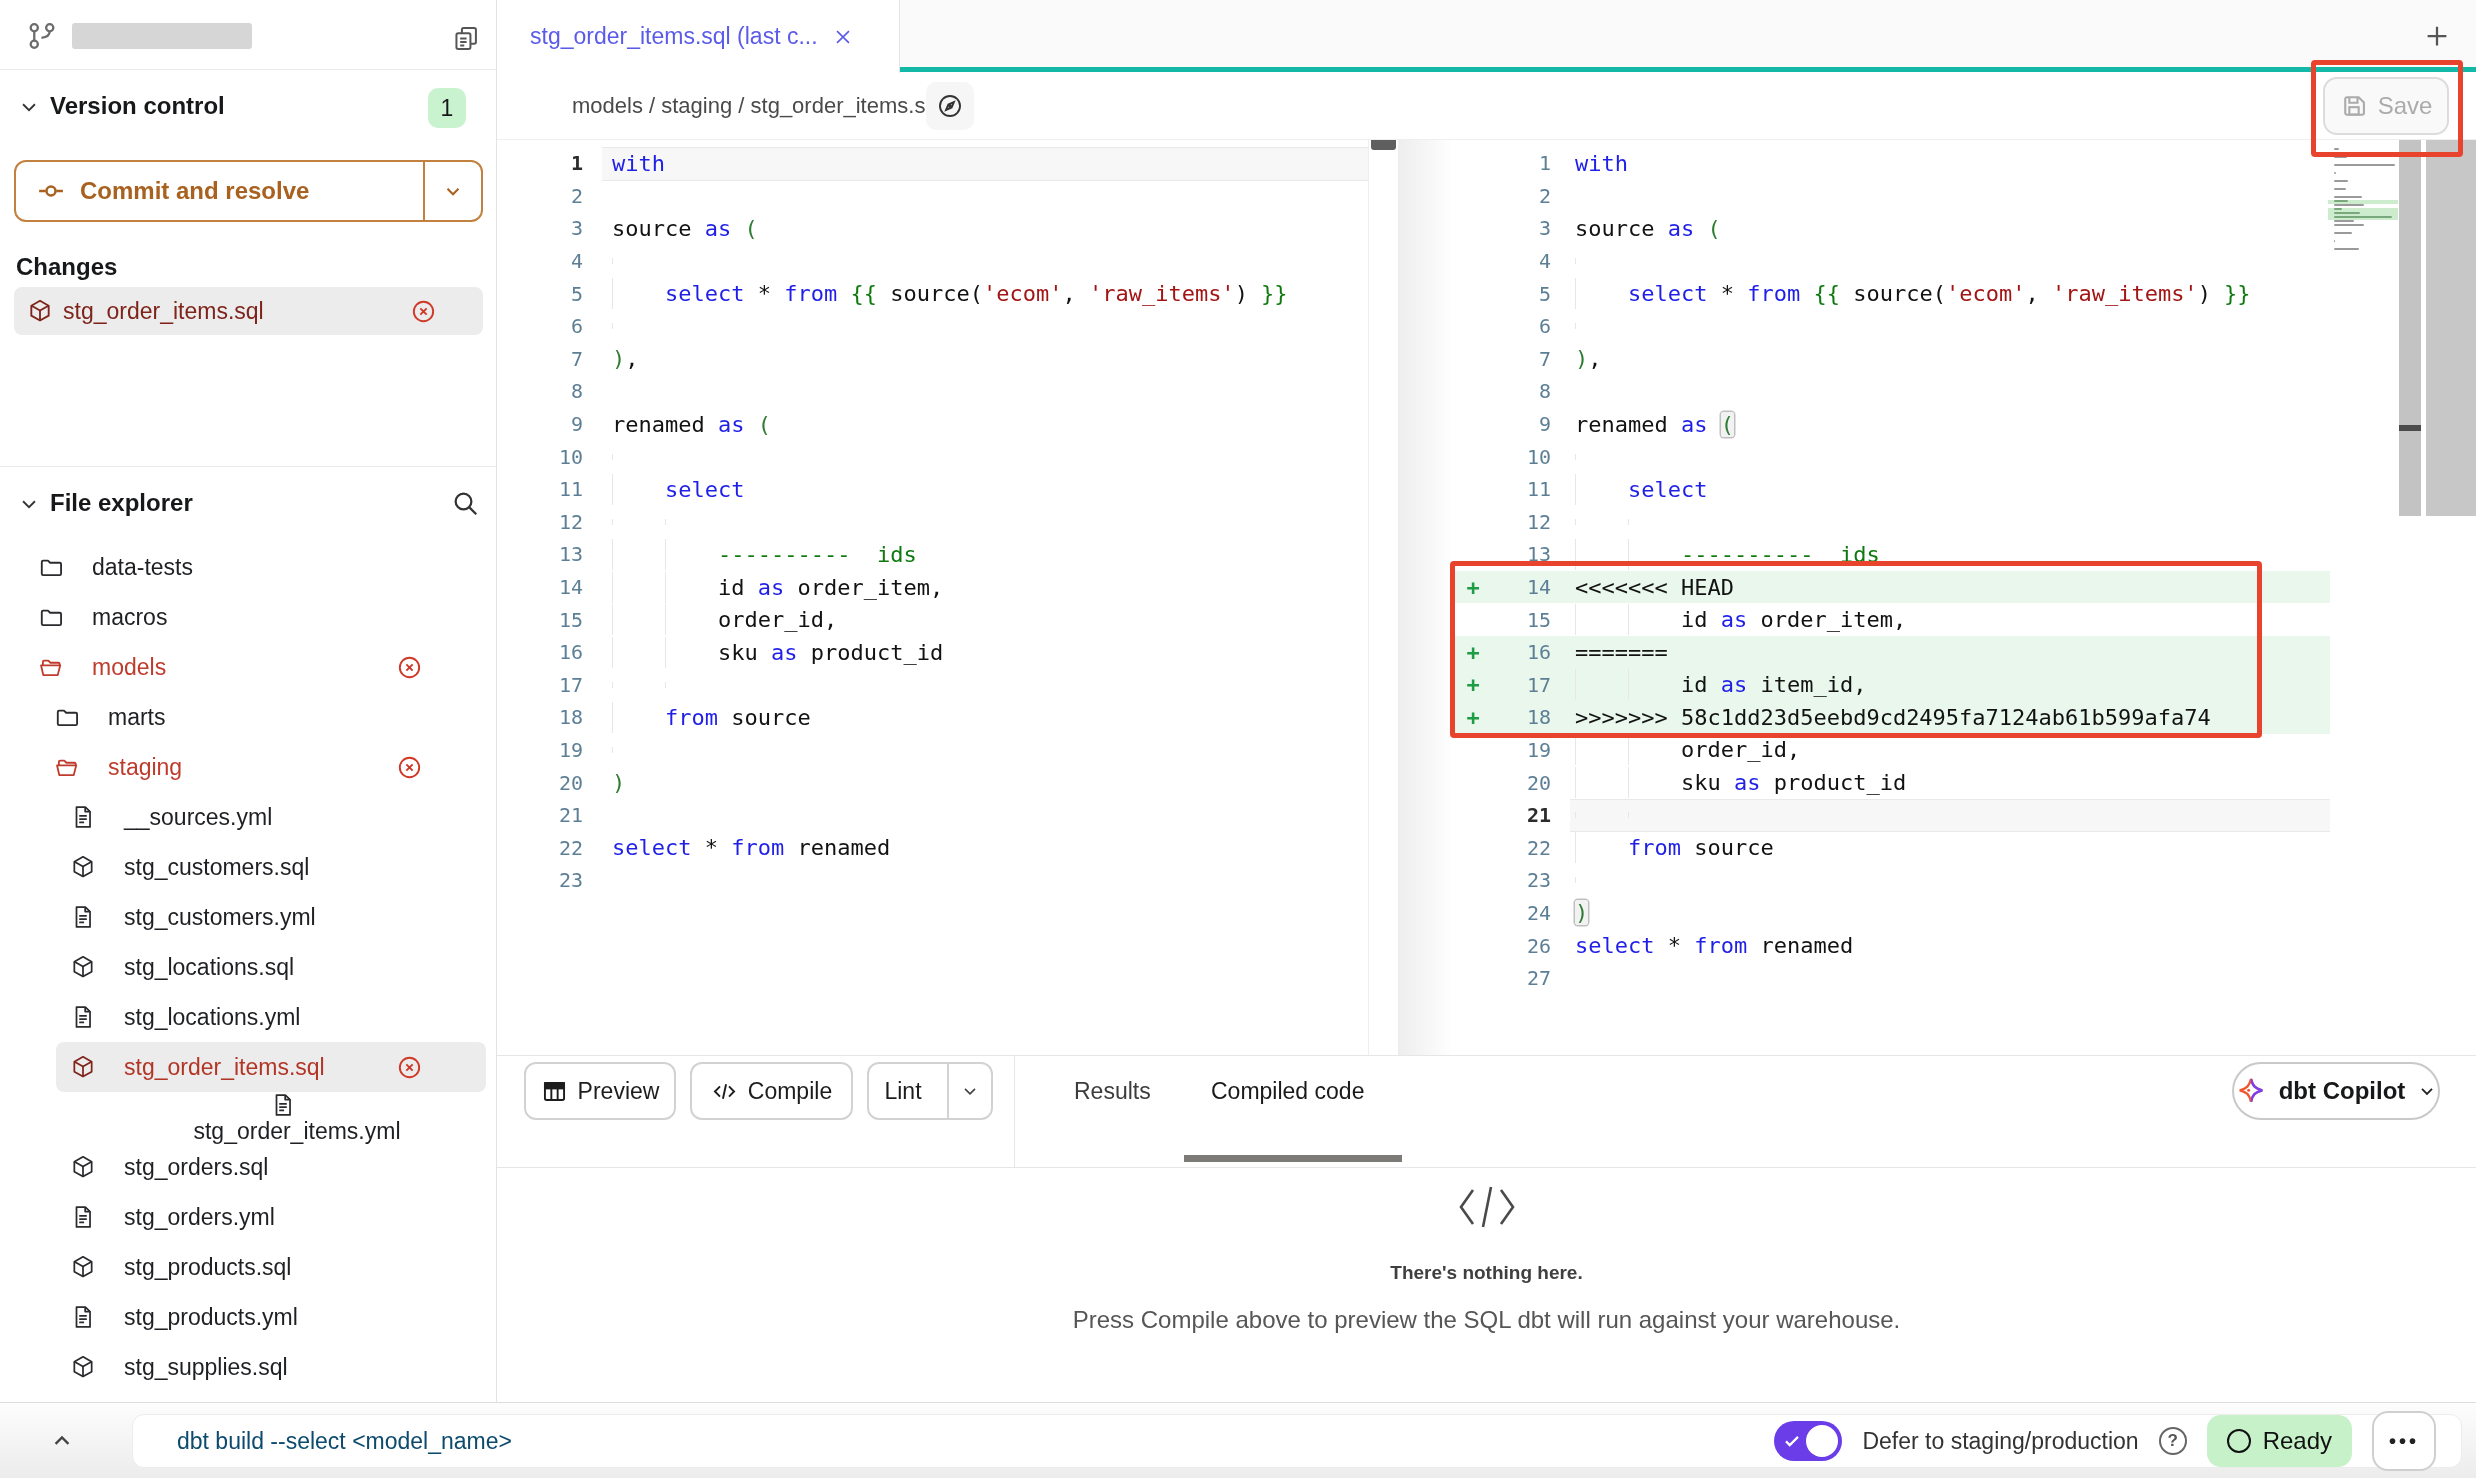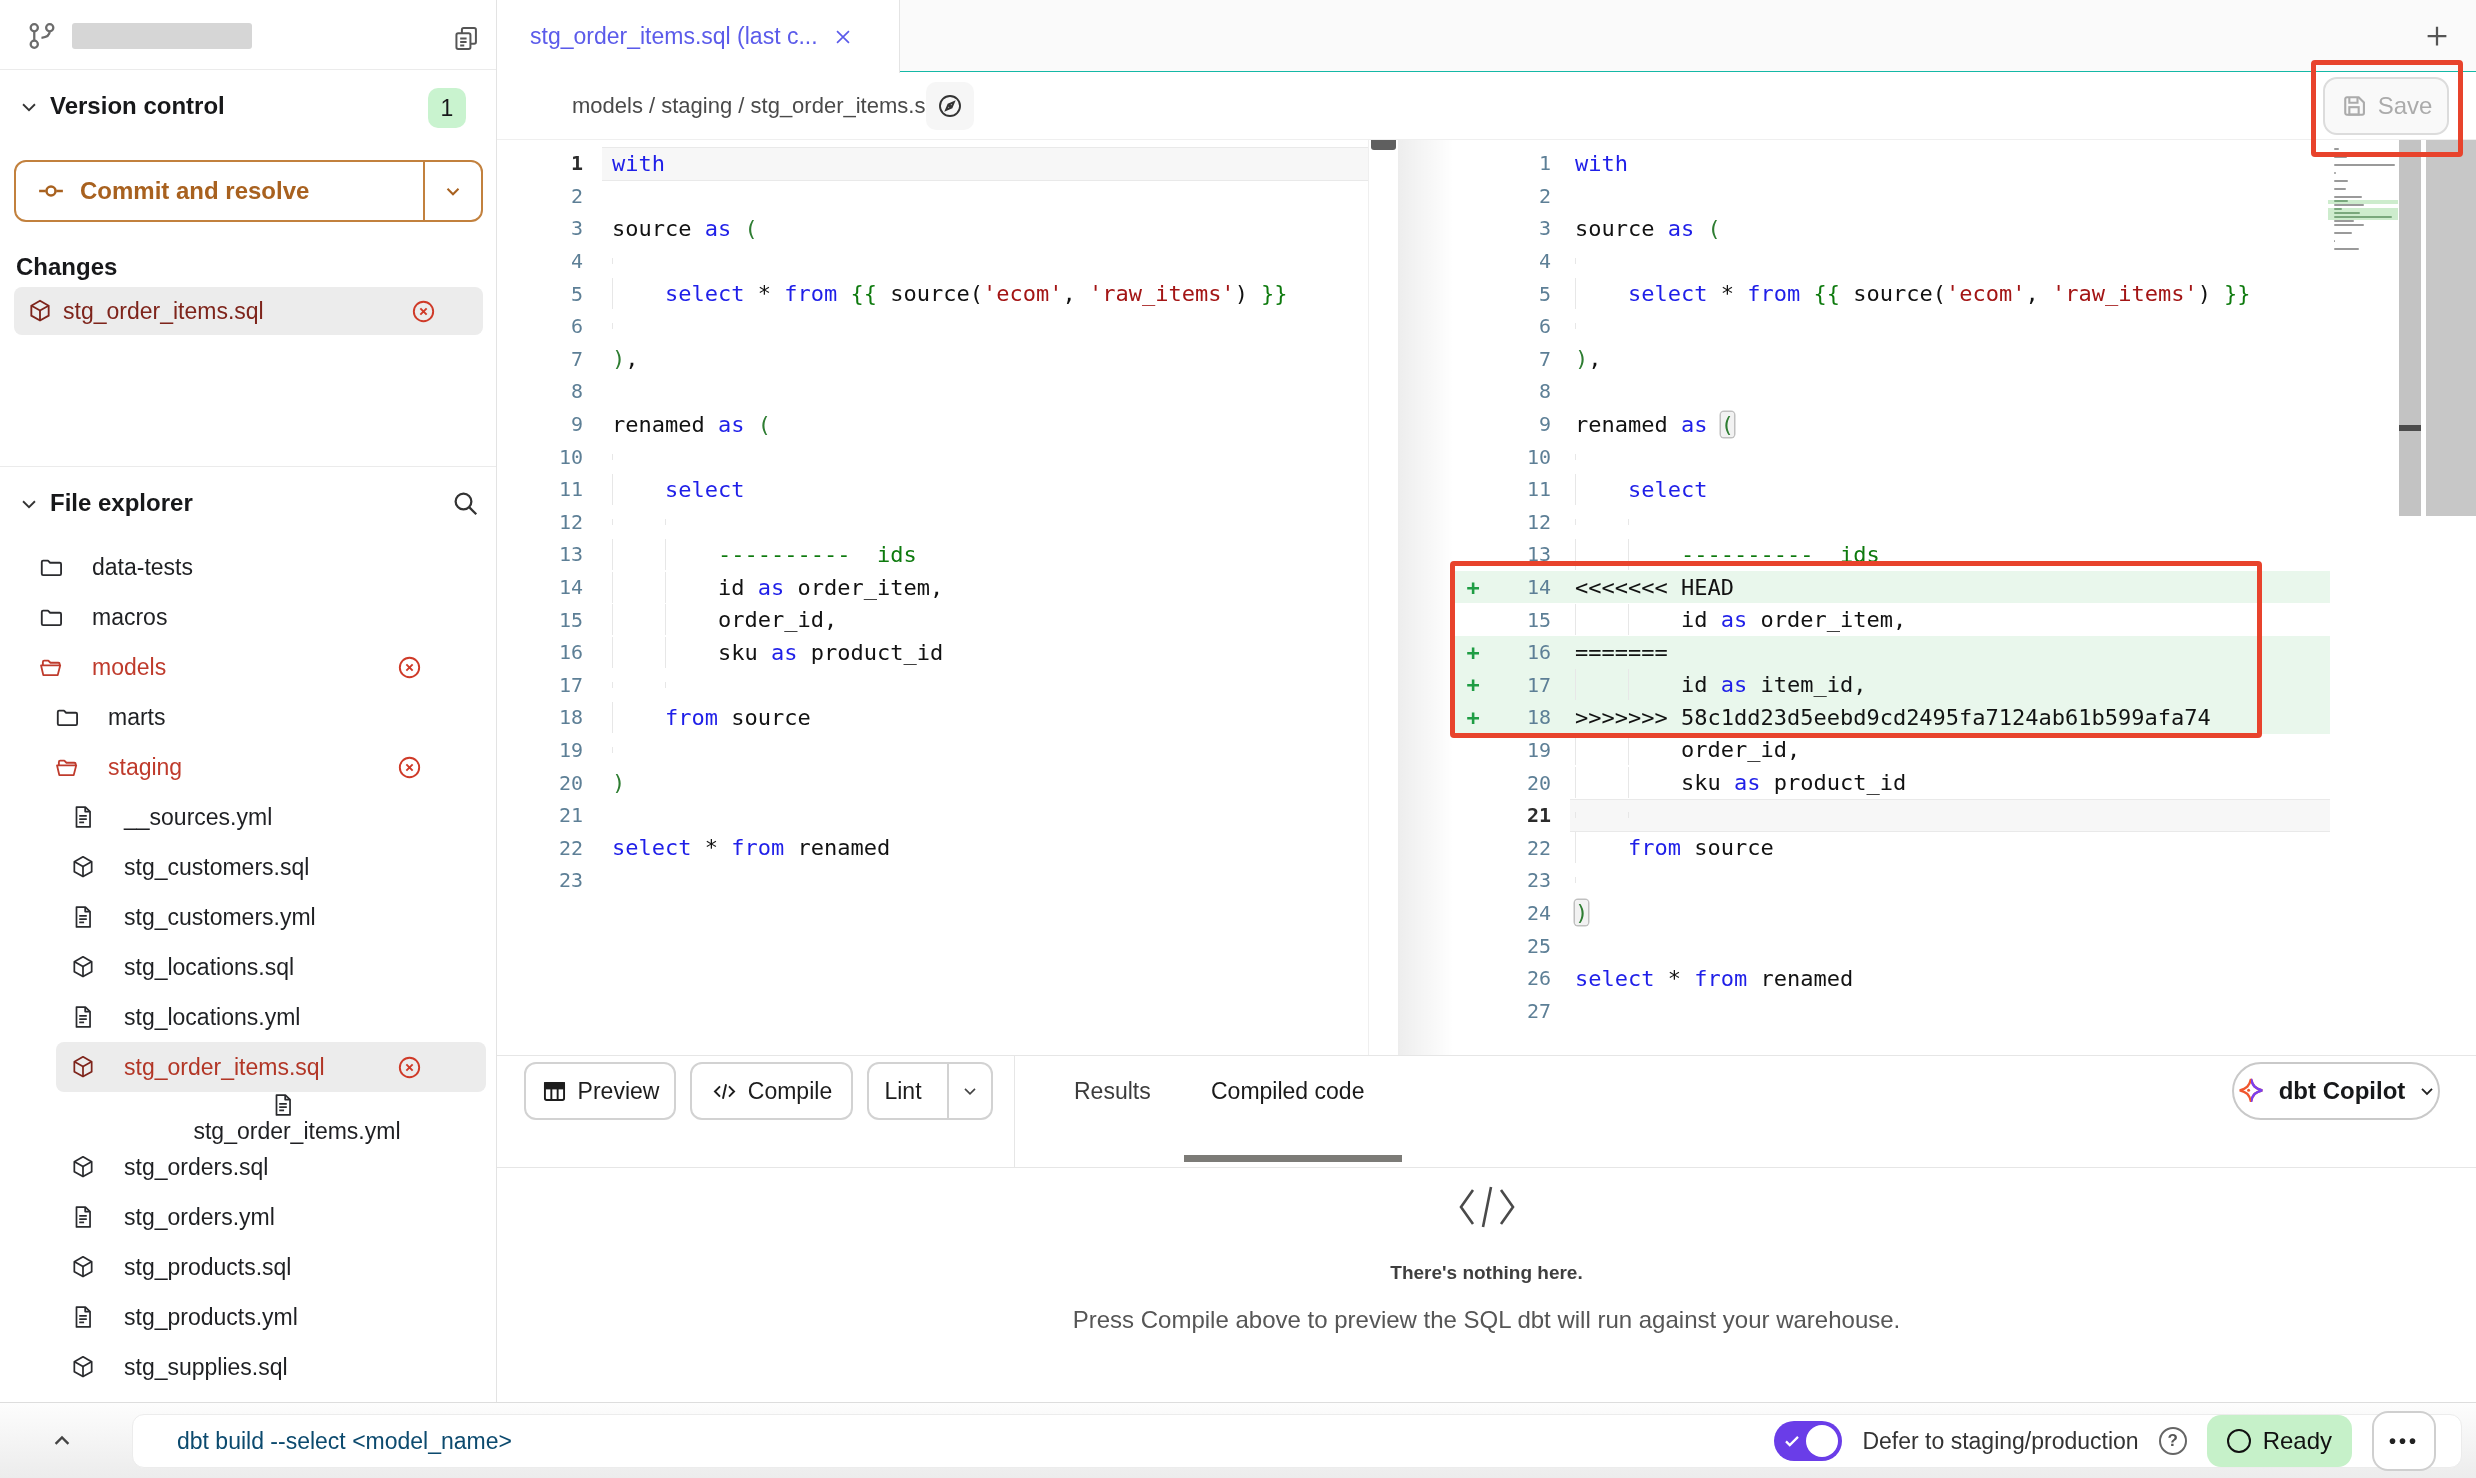--- a/index.html
+++ b/index.html
@@ -27,21 +27,21 @@
   #fe-head{position:absolute;left:0;top:0;width:100%;height:72px}
   #file-list{position:absolute;left:0;top:75px;width:100%}
   .file-row{position:relative;height:50px;display:flex;align-items:center;font-size:23px;color:#1f2023}
   .file-row .lab{margin-left:28px}
   .file-row.red .lab{color:#bf3b2c;font-weight:500}
   .file-row.selected{background:#ececec;border-radius:8px;margin:0 10px 0 56px}
   .file-row.selected .lab{color:#b23626}
   .badge-x{position:absolute;top:12px;width:26px;height:26px}
 
   
-  #tabbar{position:absolute;left:497px;top:0;right:0;height:72px;background:#fafafa;border-bottom:1px solid #14b8a6}
+  #tabbar{position:absolute;left:497px;top:0;right:0;height:72px;background:#fafafa;border-bottom:5px solid #14b8a6}
   #tab-active{position:absolute;left:0;top:0;width:403px;height:73px;background:#fff;border-right:1px solid #e4e4e4;
     display:flex;align-items:center;z-index:2}
   #tab-active .t{font-size:23px;color:#5b5bea;margin-left:33px;white-space:nowrap}
   #newtab{position:absolute;right:24px;top:21px;width:30px;height:30px}
   #breadcrumb{position:absolute;left:497px;top:72px;right:0;height:68px;background:#fff;border-bottom:1px solid #efefef;display:flex;align-items:center}
   #breadcrumb .path{font-size:22px;color:#4a4a4a;margin-left:75px}
   .lineage-btn{position:absolute;left:429px;top:10px;width:48px;height:48px;background:#f6f6f6;border-radius:10px;display:flex;align-items:center;justify-content:center}
 
   
   #editor{position:absolute;left:497px;top:140px;right:0;height:915px;background:#fff;overflow:hidden}
@@ -636,25 +636,20 @@
         <span class="lnum">23</span>
         <span class="code"><i class="guide" style="left: 0ch;"></i></span>
       </div>
       <div class="code-row">
         <span class="plus"></span>
         <span class="lnum">24</span>
         <span class="code"><span class="tk-b tk-hl">)</span></span>
       </div>
       <div class="code-row">
         <span class="plus"></span>
-        <span class="lnum">25</span>
-        <span class="code"></span>
-      </div>
-      <div class="code-row">
-        <span class="plus"></span>
         <span class="lnum">26</span>
         <span class="code"><span class="tk-k">select</span><span class="tk-p"> * </span><span class="tk-k">from</span><span class="tk-p"> renamed</span></span>
       </div>
       <div class="code-row">
         <span class="plus"></span>
         <span class="lnum">27</span>
         <span class="code"></span>
       </div>
     </div>
   <div id="minimap">

